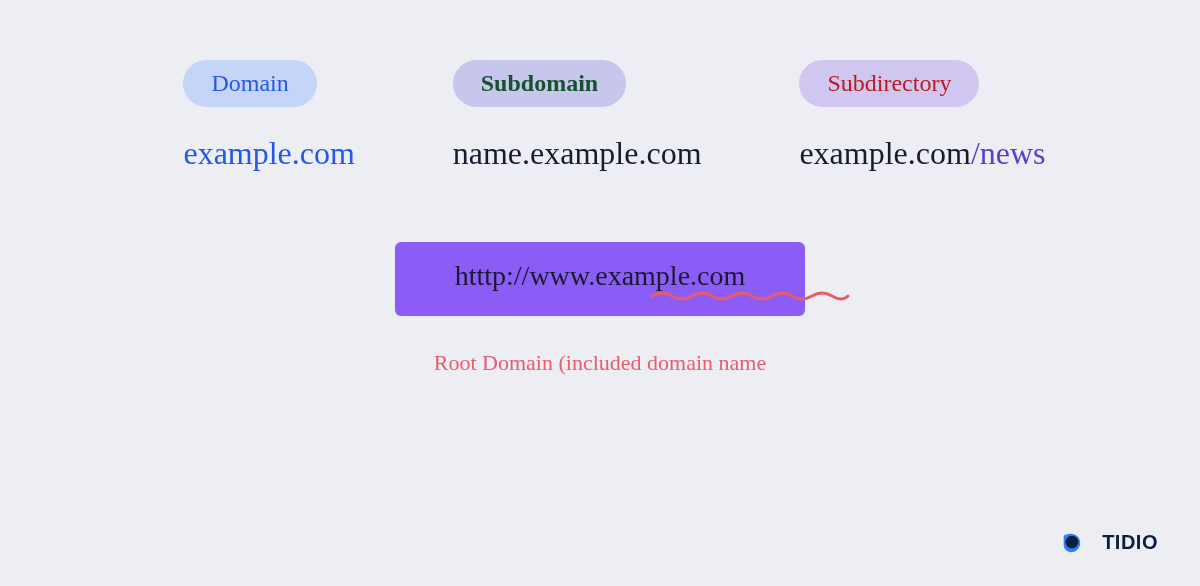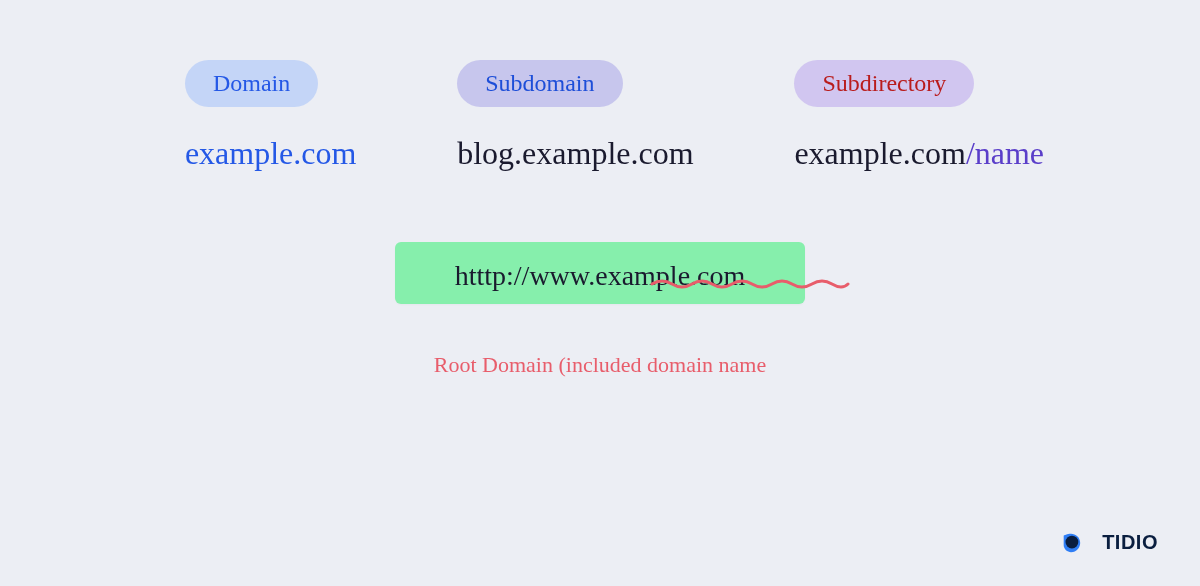--- a/index.html
+++ b/index.html
@@ -29,60 +29,61 @@
     border-radius: 24px;
     font-size: 24px;
     font-family: Georgia, serif;
   }
   .badge-domain {
     background: #c4d5f7;
     color: #2458e6;
   }
   .badge-subdomain {
     background: #c7c6ed;
-    color: #1d4ed8;
+    color: #14532d;
+    font-weight: bold;
   }
   .badge-subdirectory {
     background: #d1c6f0;
     color: #b91c1c;
   }
   .example {
     font-size: 32px;
     color: #1a1a2e;
     white-space: nowrap;
   }
   .accent-blue { color: #2458e6; }
   .accent-purple { color: #5a3ec9; }
   .url-box-wrap {
     display: flex;
     justify-content: center;
     margin-top: 70px;
   }
   .url-box {
-    background: #86efac;
+    background: #8b5cf6;
     border-radius: 6px;
-    padding: 18px 60px 12px 60px;
+    padding: 18px 60px 24px 60px;
     position: relative;
     box-shadow: 0 1px 2px rgba(0,0,0,0.03);
   }
   .url-text {
     font-size: 28px;
     color: #1a1a2e;
     font-family: Georgia, serif;
   }
   .squiggle {
     position: absolute;
     left: 255px;
     bottom: 14px;
     width: 200px;
     height: 12px;
   }
   .annotation {
     text-align: center;
-    margin-top: 44px;
+    margin-top: 30px;
     color: #e85d6b;
     font-family: 'Comic Sans MS', 'Marker Felt', cursive;
     font-size: 22px;
     line-height: 1.5;
   }
   .logo {
     position: absolute;
     right: 42px;
     bottom: 32px;
     display: flex;
@@ -108,28 +109,28 @@
   <div class="col">
     <div class="badge badge-domain">Domain</div>
     <div class="example">
       <span></span><span class="accent-blue">example.com</span><span></span>
     </div>
   </div>
 
   <div class="col">
     <div class="badge badge-subdomain">Subdomain</div>
     <div class="example">
-      <span>blog.</span><span></span><span>example.com</span>
+      <span>name.</span><span></span><span>example.com</span>
     </div>
   </div>
 
   <div class="col">
     <div class="badge badge-subdirectory">Subdirectory</div>
     <div class="example">
-      <span>example.com</span><span class="accent-purple">/name</span><span></span>
+      <span>example.com</span><span class="accent-purple">/news</span><span></span>
     </div>
   </div>
 </div>
 
 <div class="url-box-wrap">
   <div class="url-box">
     <span class="url-text">htttp://www.example.com</span>
     <svg class="squiggle" viewBox="0 0 200 12" preserveAspectRatio="none">
       <path d="M2 6 Q 12 0, 22 6 T 42 6 T 62 6 T 82 6 T 102 6 T 122 6 T 142 6 T 162 6 T 182 6 T 198 6" stroke="#e85d6b" stroke-width="3" fill="none" stroke-linecap="round"></path>
     </svg>

